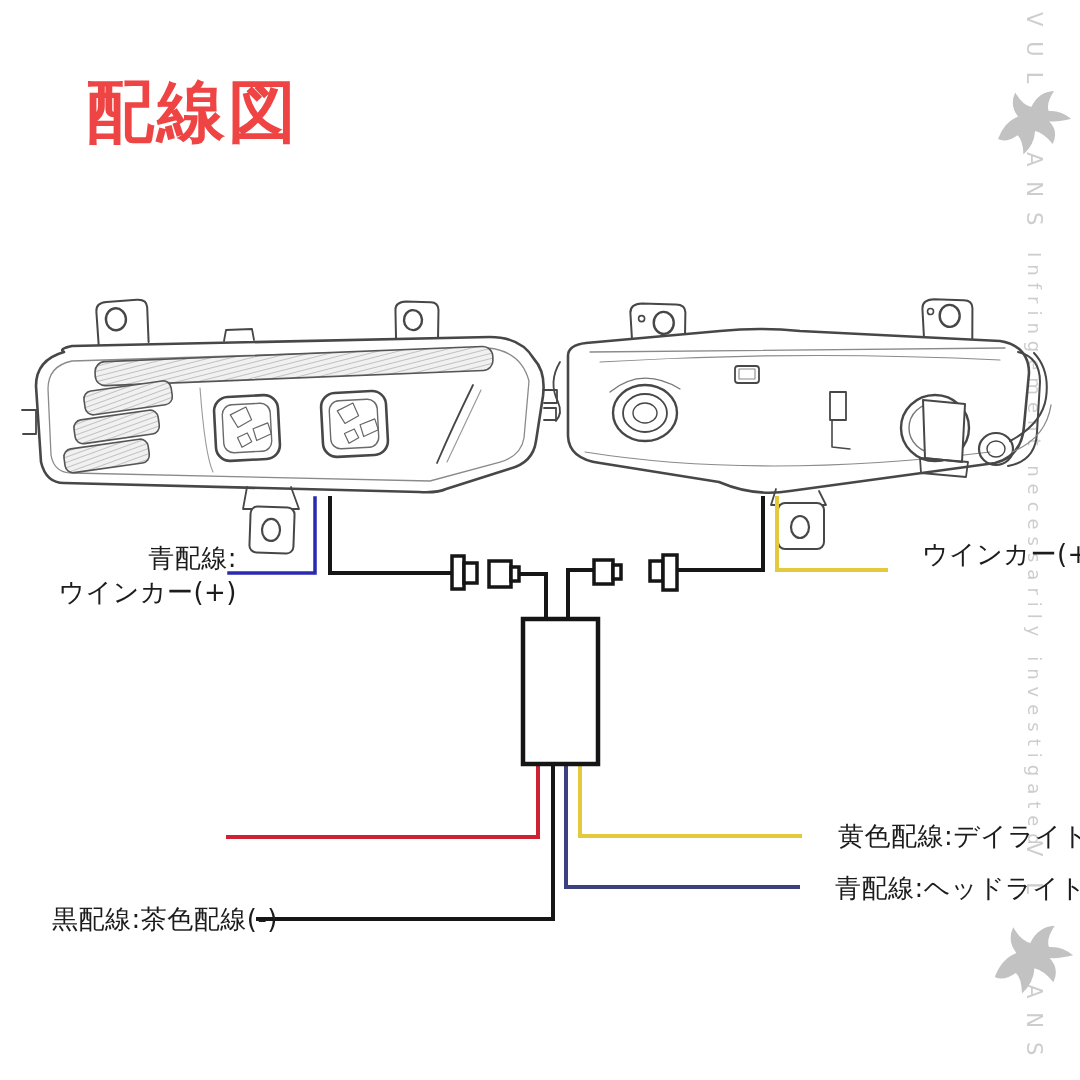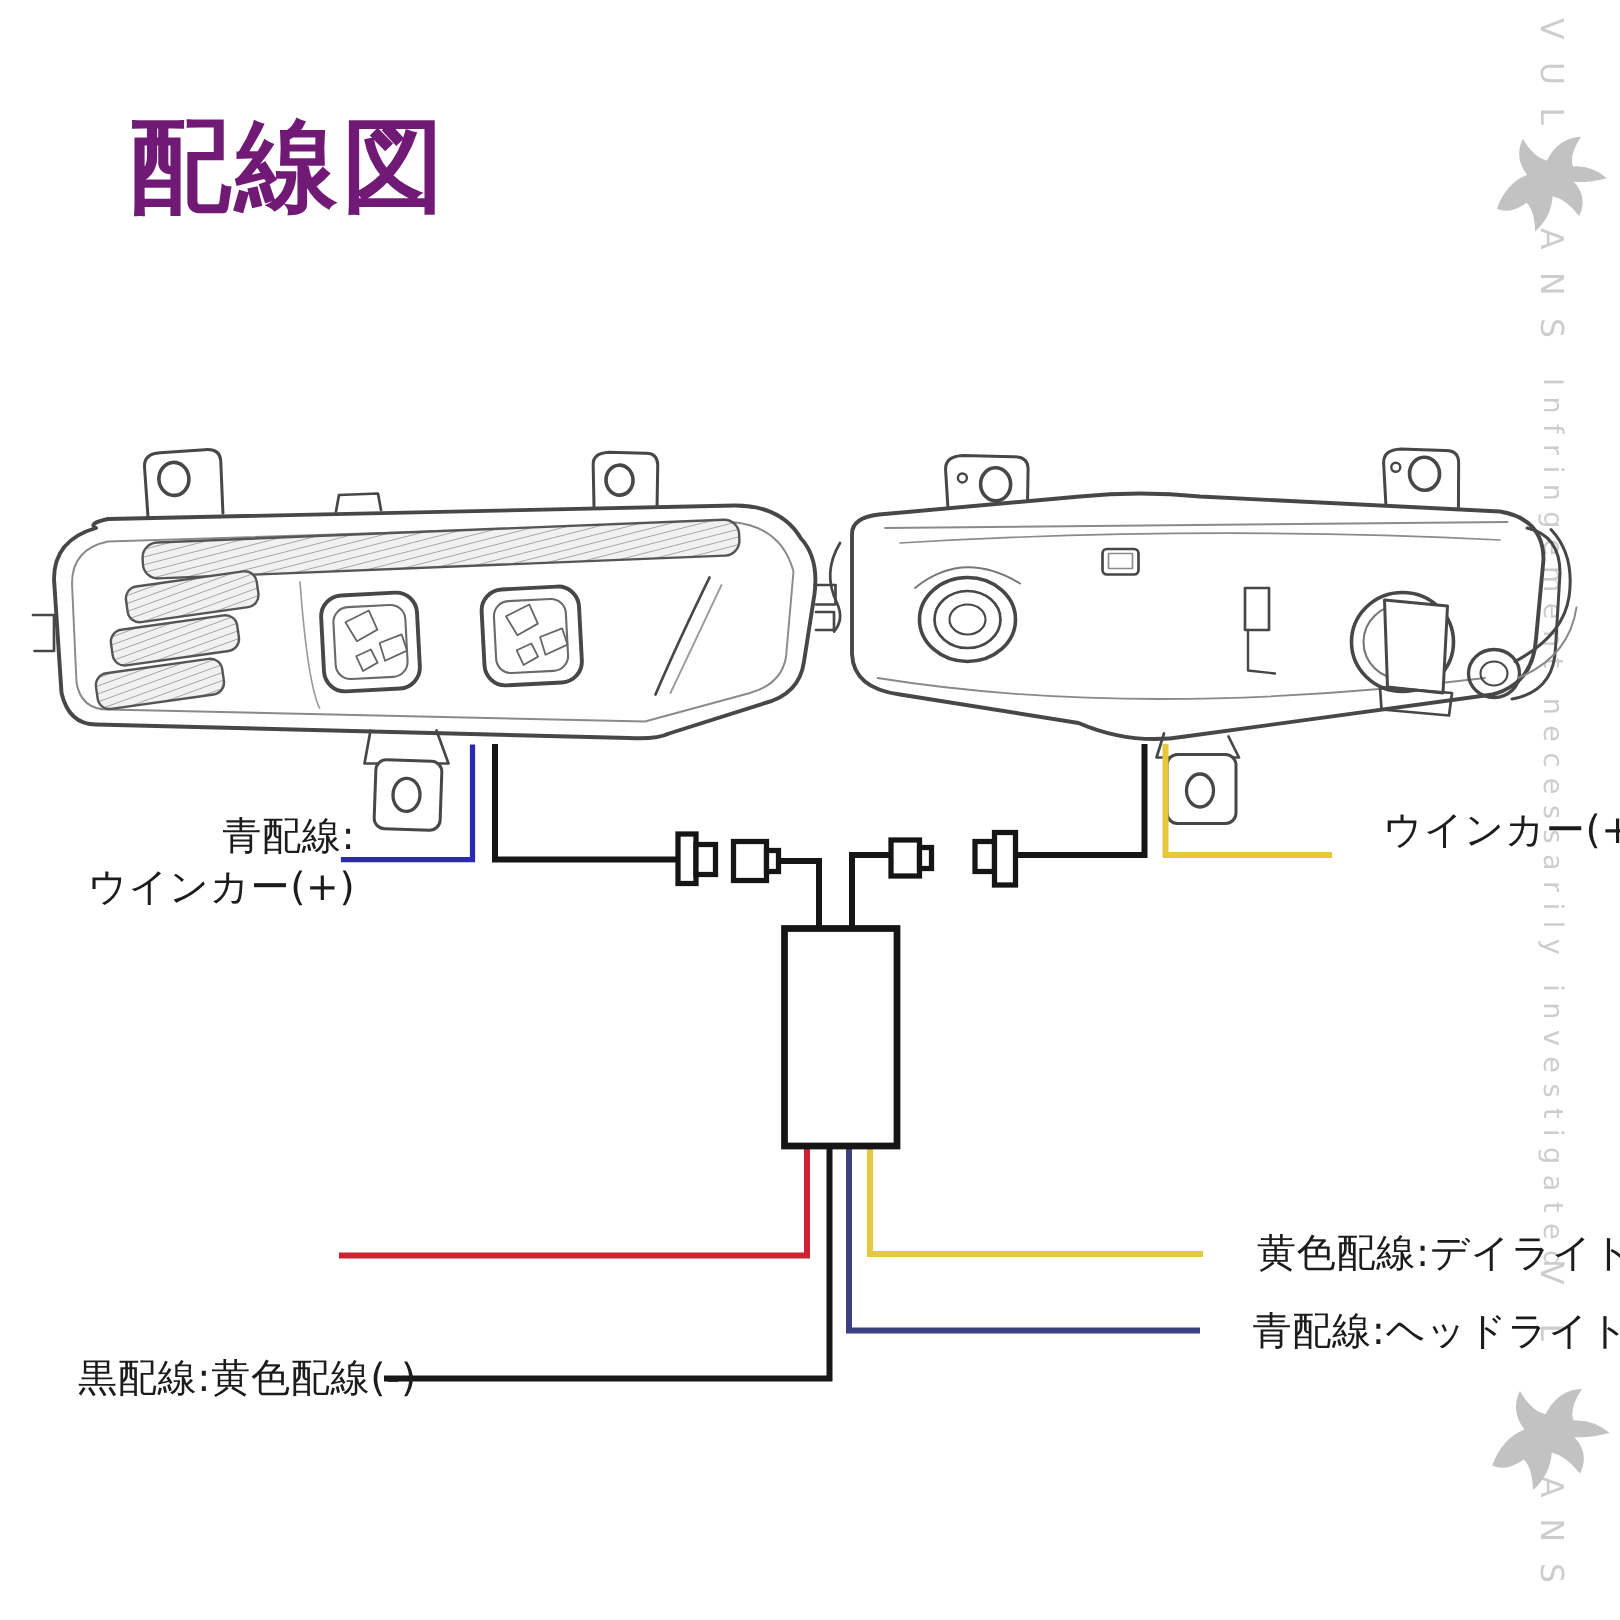--- a/index.html
+++ b/index.html
@@ -3,21 +3,21 @@
 <meta charset="utf-8">
 <style>
   html,body{margin:0;padding:0;background:#ffffff;}
   .canvas{
     position:relative;width:1080px;height:1080px;background:#ffffff;overflow:hidden;
     font-family:"DejaVu Sans","Liberation Sans",sans-serif;
   }
   
   .page-title{
     position:absolute;left:86px;top:78px;font-size:68px;font-weight:700;
-    color:#701a75;letter-spacing:3px;line-height:1.0;white-space:nowrap;z-index:3;
+    color:#ef4444;letter-spacing:3px;line-height:1.0;white-space:nowrap;z-index:3;
   }
   
   .jp-label{
     position:absolute;color:#1c1c1c;font-size:26px;line-height:34px;
     white-space:nowrap;letter-spacing:0.5px;z-index:3;margin-left:30px;
   }
   .jp-label.right-align{text-align:right;}
   
   .wm-seg{
     position:absolute;writing-mode:vertical-rl;text-orientation:sideways;
@@ -204,17 +204,17 @@
 
   <div class="jp-label right-align" style="left:25px;top:541px;width:182px">
     <span style="display:block">青配線:</span>
     <span style="display:block">ウインカー(+)</span>
   </div>
 
   <div class="jp-label" style="left:892px;top:537px">
     <span style="display:block">ウインカー(+)</span>
   </div>
 
-  <div class="jp-label" style="left:22px;top:902px">黒配線:黄色配線(-)</div>
+  <div class="jp-label" style="left:22px;top:902px">黒配線:茶色配線(-)</div>
   <div class="jp-label" style="left:808px;top:819px">黄色配線:デイライト(+)</div>
   <div class="jp-label" style="left:805px;top:871px">青配線:ヘッドライト(+)</div>
 
 </div>
 
 </body></html>

